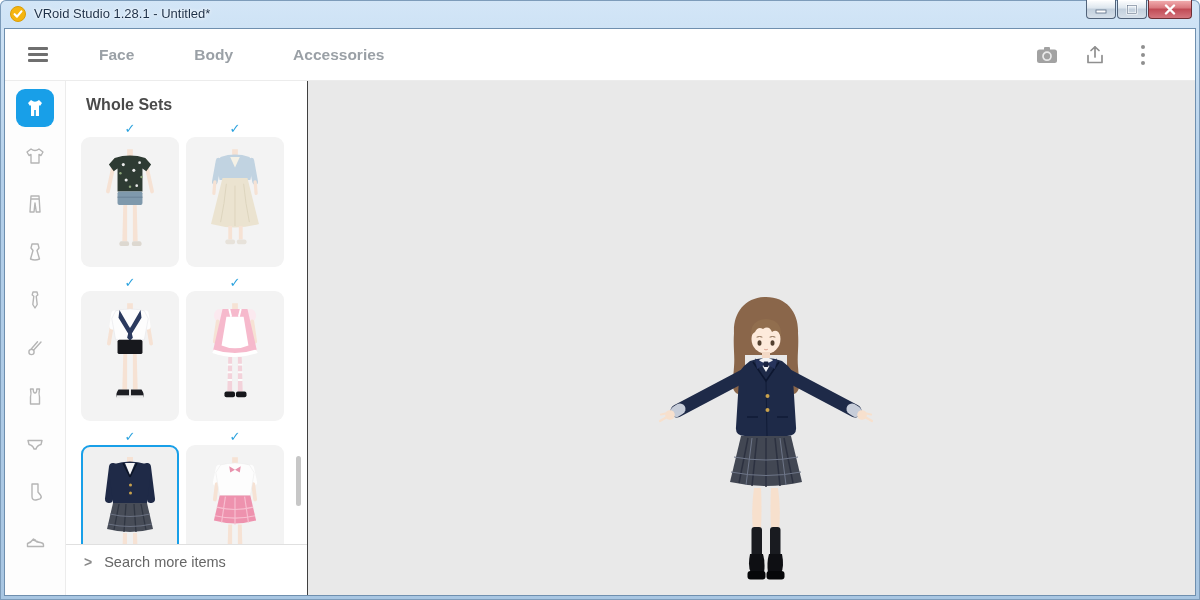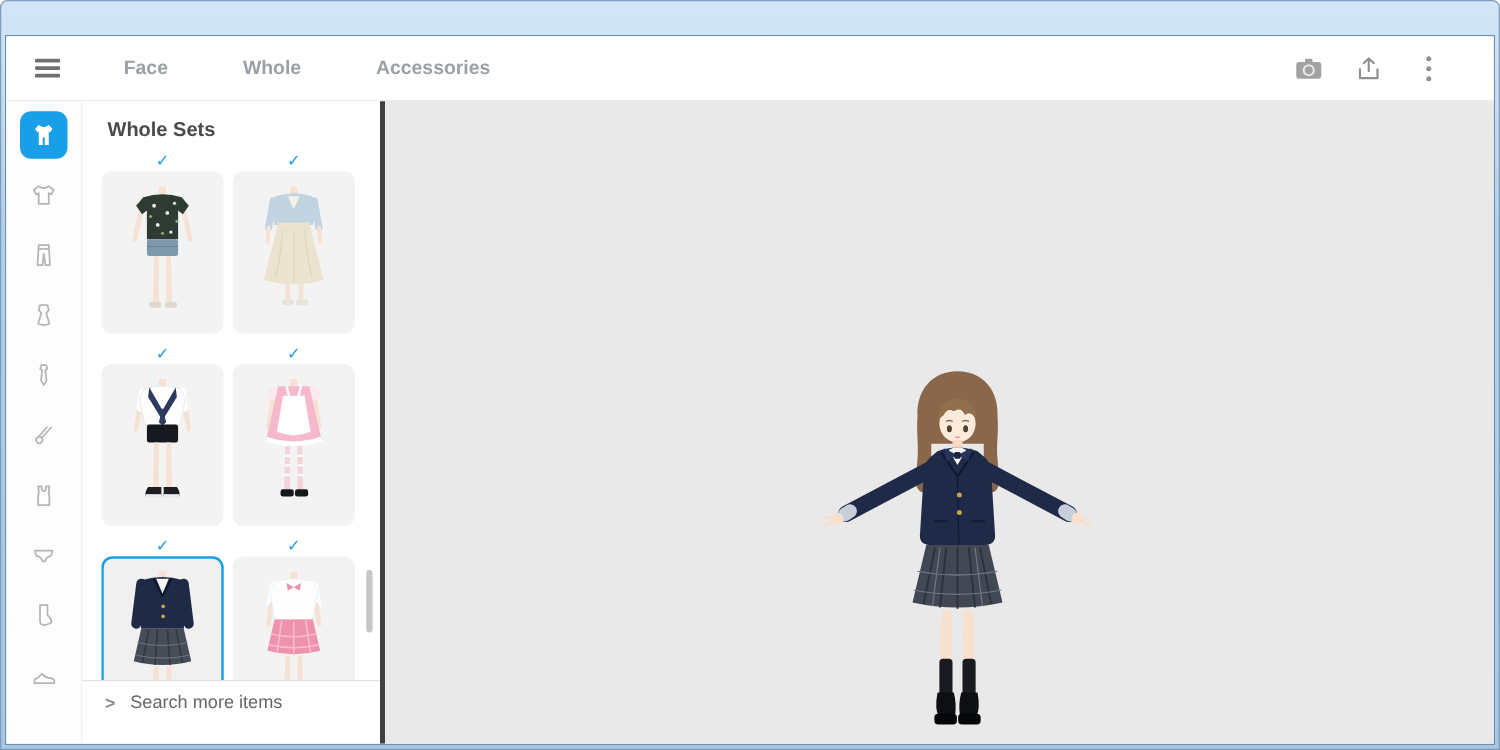--- a/index.html
+++ b/index.html
@@ -65,21 +65,21 @@
     width:61px; flex:0 0 61px; background:#fdfdfd; border-right:1px solid #ececec;
     padding-top:3px; display:flex; flex-direction:column; align-items:center;
   }
   .side-item {
     width:44px; height:48px; display:flex; align-items:center; justify-content:center; cursor:pointer;
   }
   .side-tile { width:38px; height:38px; border-radius:9px; display:flex; align-items:center; justify-content:center; }
   .side-item.selected .side-tile { background:#189fe8; }
 
   
-  .panel { width:242px; flex:0 0 242px; background:#fff; border-right:4px solid #404040; position:relative; }
+  .panel { width:242px; flex:0 0 242px; background:#fff; border-right:1px solid #404040; position:relative; }
   .panel-title { position:absolute; top:15px; left:20px; font-size:16px; font-weight:700; color:#4a4a4a; }
   .thumb-grid {
     position:absolute; top:40px; left:15px; width:210px; height:423px; overflow:hidden;
     display:flex; flex-wrap:wrap; column-gap:7px; align-content:flex-start;
   }
   .thumb-cell { width:98px; margin-bottom:8px; }
   .thumb-check { height:16px; text-align:center; font-size:13px; font-weight:700; color:#2aa2de; line-height:16px; }
   .thumb-card {
     width:98px; height:130px; background:#f3f3f3; border-radius:9px; overflow:hidden; cursor:pointer;
     border:2px solid transparent; display:flex; align-items:flex-end; justify-content:center;
@@ -96,34 +96,59 @@
 
   
   .viewport { flex:1; background:#e9e9e9; position:relative; }
   .character { position:absolute; left:343px; top:208px; }
 </style>
 </head>
 <body>
 
 <div class="window">
 
+  <div class="titlebar">
+    <svg class="app-icon" viewBox="0 0 16 16">
+      <circle cx="8" cy="8" r="7.5" fill="#f5b50f" stroke="#d99d08" stroke-width="1"></circle>
+      <path d="M4.6,8.2 L7,10.6 L11.4,5.4" fill="none" stroke="#ffffff" stroke-width="2.2" stroke-linecap="round" stroke-linejoin="round"></path>
+    </svg>
+    <span class="title-text">VRoid Studio 1.28.1 - Untitled*</span>
+    <div class="win-buttons">
+      <div class="winbtn">
+        <svg width="12" height="10" viewBox="0 0 12 10">
+          <rect x="1" y="6" width="10" height="3" fill="#ffffff" stroke="#5a6d84" stroke-width="0.8"></rect>
+        </svg>
+      </div>
+      <div class="winbtn">
+        <svg width="12" height="11" viewBox="0 0 12 11">
+          <rect x="1.5" y="1.5" width="9" height="8" fill="none" stroke="#ffffff" stroke-width="2"></rect>
+          <rect x="1.5" y="1.5" width="9" height="8" fill="none" stroke="#5a6d84" stroke-width="0.6"></rect>
+        </svg>
+      </div>
+      <div class="winbtn close">
+        <svg width="12" height="11" viewBox="0 0 12 11">
+          <path d="M2,1.5 L10,9.5 M10,1.5 L2,9.5" stroke="#ffffff" stroke-width="2.4" stroke-linecap="round"></path>
+        </svg>
+      </div>
+    </div>
+  </div>
 
   <div class="client">
 
     <div class="navbar">
       <div class="hamburger">
         <div class="bars">
             <div></div>
             <div></div>
             <div></div>
           </div>
       </div>
       <div class="tabs">
         <div class="tab">Face</div>
-        <div class="tab">Whole</div>
+        <div class="tab">Body</div>
         <div class="tab">Accessories</div>
       </div>
       <div class="nav-actions">
         <div class="nav-action">
           <svg width="22" height="18" viewBox="0 0 22 18">
             <rect x="8" y="1" width="6" height="4" rx="1" fill="#a2a2a2"></rect>
             <rect x="1" y="3.5" width="20" height="13.5" rx="2.5" fill="#a2a2a2"></rect>
             <circle cx="11" cy="10.2" r="4" fill="none" stroke="#e9e9e9" stroke-width="1.7"></circle>
           </svg>
         </div>

